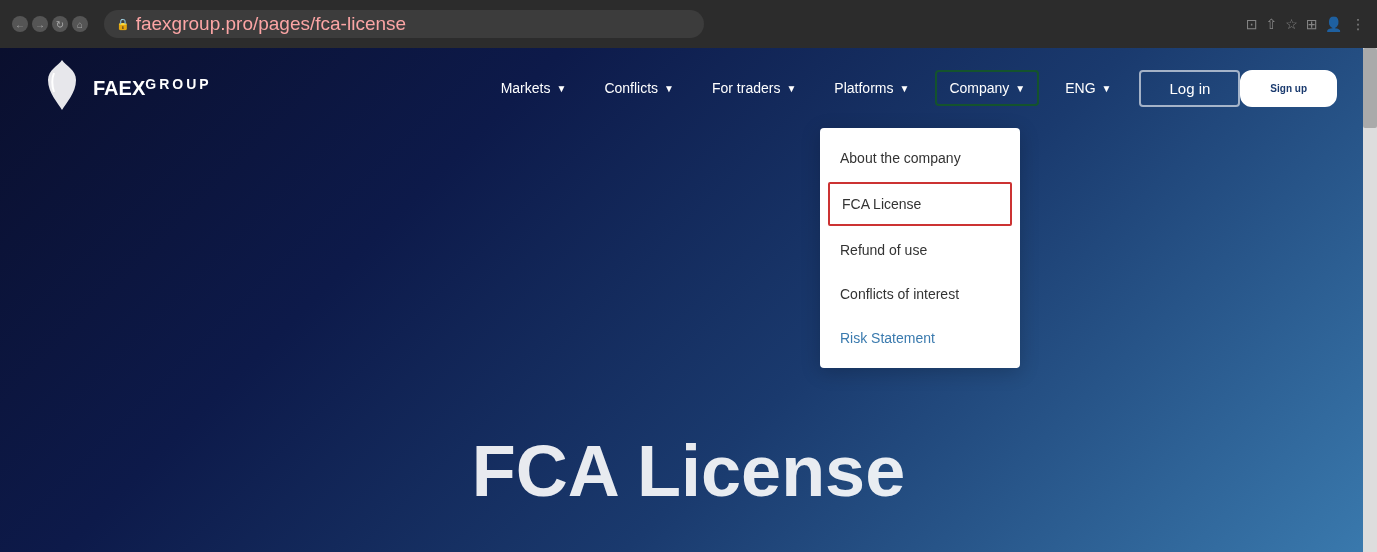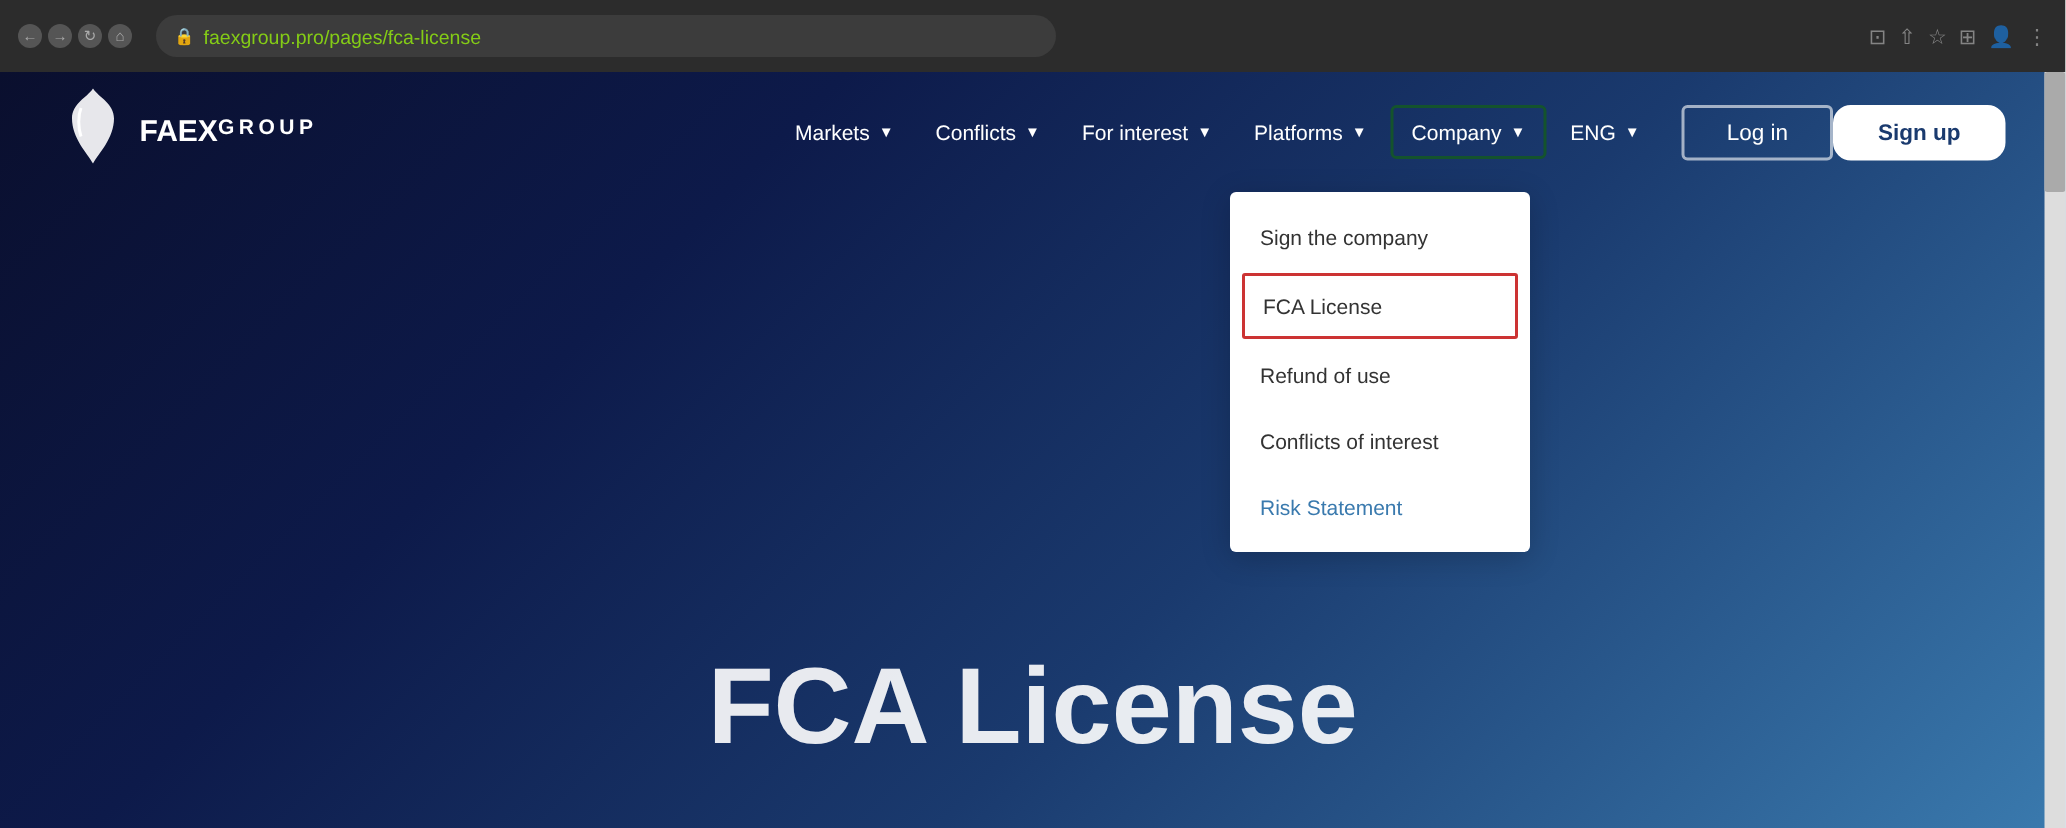--- a/index.html
+++ b/index.html
@@ -30,21 +30,21 @@
       border-radius: 20px;
       height: 28px;
       display: flex;
       align-items: center;
       padding: 0 12px;
       gap: 6px;
       max-width: 600px;
       margin: 0 8px;
     }
     .address-bar .lock-icon { color: #aaa; font-size: 11px; }
-    .address-bar span { color: #84cc16; font-size: 13px; }
+    .address-bar span { color: #fca5a5; font-size: 19px; }
     .browser-actions { display: flex; gap: 8px; margin-left: auto; color: #aaa; font-size: 14px; }
     .browser-action-icon { cursor: pointer; opacity: 0.7; }
 
     
     .page-wrapper { width: 100%; height: calc(552px - 48px); position: relative; overflow: hidden; }
 
     
     .hero-bg {
       position: absolute;
       top: 0; left: 0; right: 0; bottom: 0;
@@ -79,21 +79,21 @@
       font-weight: bold;
       font-size: 16px;
       line-height: 1.2;
     }
     .logo-text .faex { font-size: 20px; font-weight: 900; }
     .logo-text .group { font-size: 14px; letter-spacing: 3px; }
 
     .nav-links {
       display: flex;
       align-items: center;
-      gap: 4px;
+      gap: 14px;
     }
     .nav-item {
       color: white;
       font-size: 14px;
       padding: 8px 12px;
       cursor: pointer;
       display: flex;
       align-items: center;
       gap: 4px;
       border-radius: 4px;
@@ -120,21 +120,21 @@
       border-radius: 4px;
       font-size: 15px;
       cursor: pointer;
     }
     .btn-signup {
       background: white;
       border: 2px solid white;
       color: #1a3a6e;
       padding: 5px 28px;
       border-radius: 12px;
-      font-size: 15px;
+      font-size: 10px;
       cursor: pointer;
       font-weight: bold;
     }
 
     
     .hero-content {
       position: absolute;
       bottom: 40px;
       left: 0; right: 0;
       text-align: center;
@@ -239,21 +239,21 @@
     <div class="nav-links">
       <div class="nav-item">
         <span>Markets</span>
         <span class="caret">▼</span>
       </div>
       <div class="nav-item">
         <span>Conflicts</span>
         <span class="caret">▼</span>
       </div>
       <div class="nav-item">
-        <span>For interest</span>
+        <span>For traders</span>
         <span class="caret">▼</span>
       </div>
       <div class="nav-item">
         <span>Platforms</span>
         <span class="caret">▼</span>
       </div>
       <div class="nav-item active-dropdown">
         <span>Company</span>
         <span class="caret">▼</span>
       </div>
@@ -267,21 +267,21 @@
       <button class="btn-login">Log in</button>
       <button class="btn-signup">Sign up</button>
     </div>
   </nav>
 
   <div class="hero-content">
     <h1 class="hero-title">FCA License</h1>
   </div>
 
   <div class="dropdown-menu">
-    <span class="dropdown-item">Sign the company</span>
+    <span class="dropdown-item">About the company</span>
     <span class="dropdown-item highlighted">FCA License</span>
     <span class="dropdown-item">Refund of use</span>
     <span class="dropdown-item">Conflicts of interest</span>
     <span class="dropdown-item link-style">Risk Statement</span>
   </div>
 
   <div class="scrollbar">
     <div class="scrollbar-thumb"></div>
   </div>
 </div>

